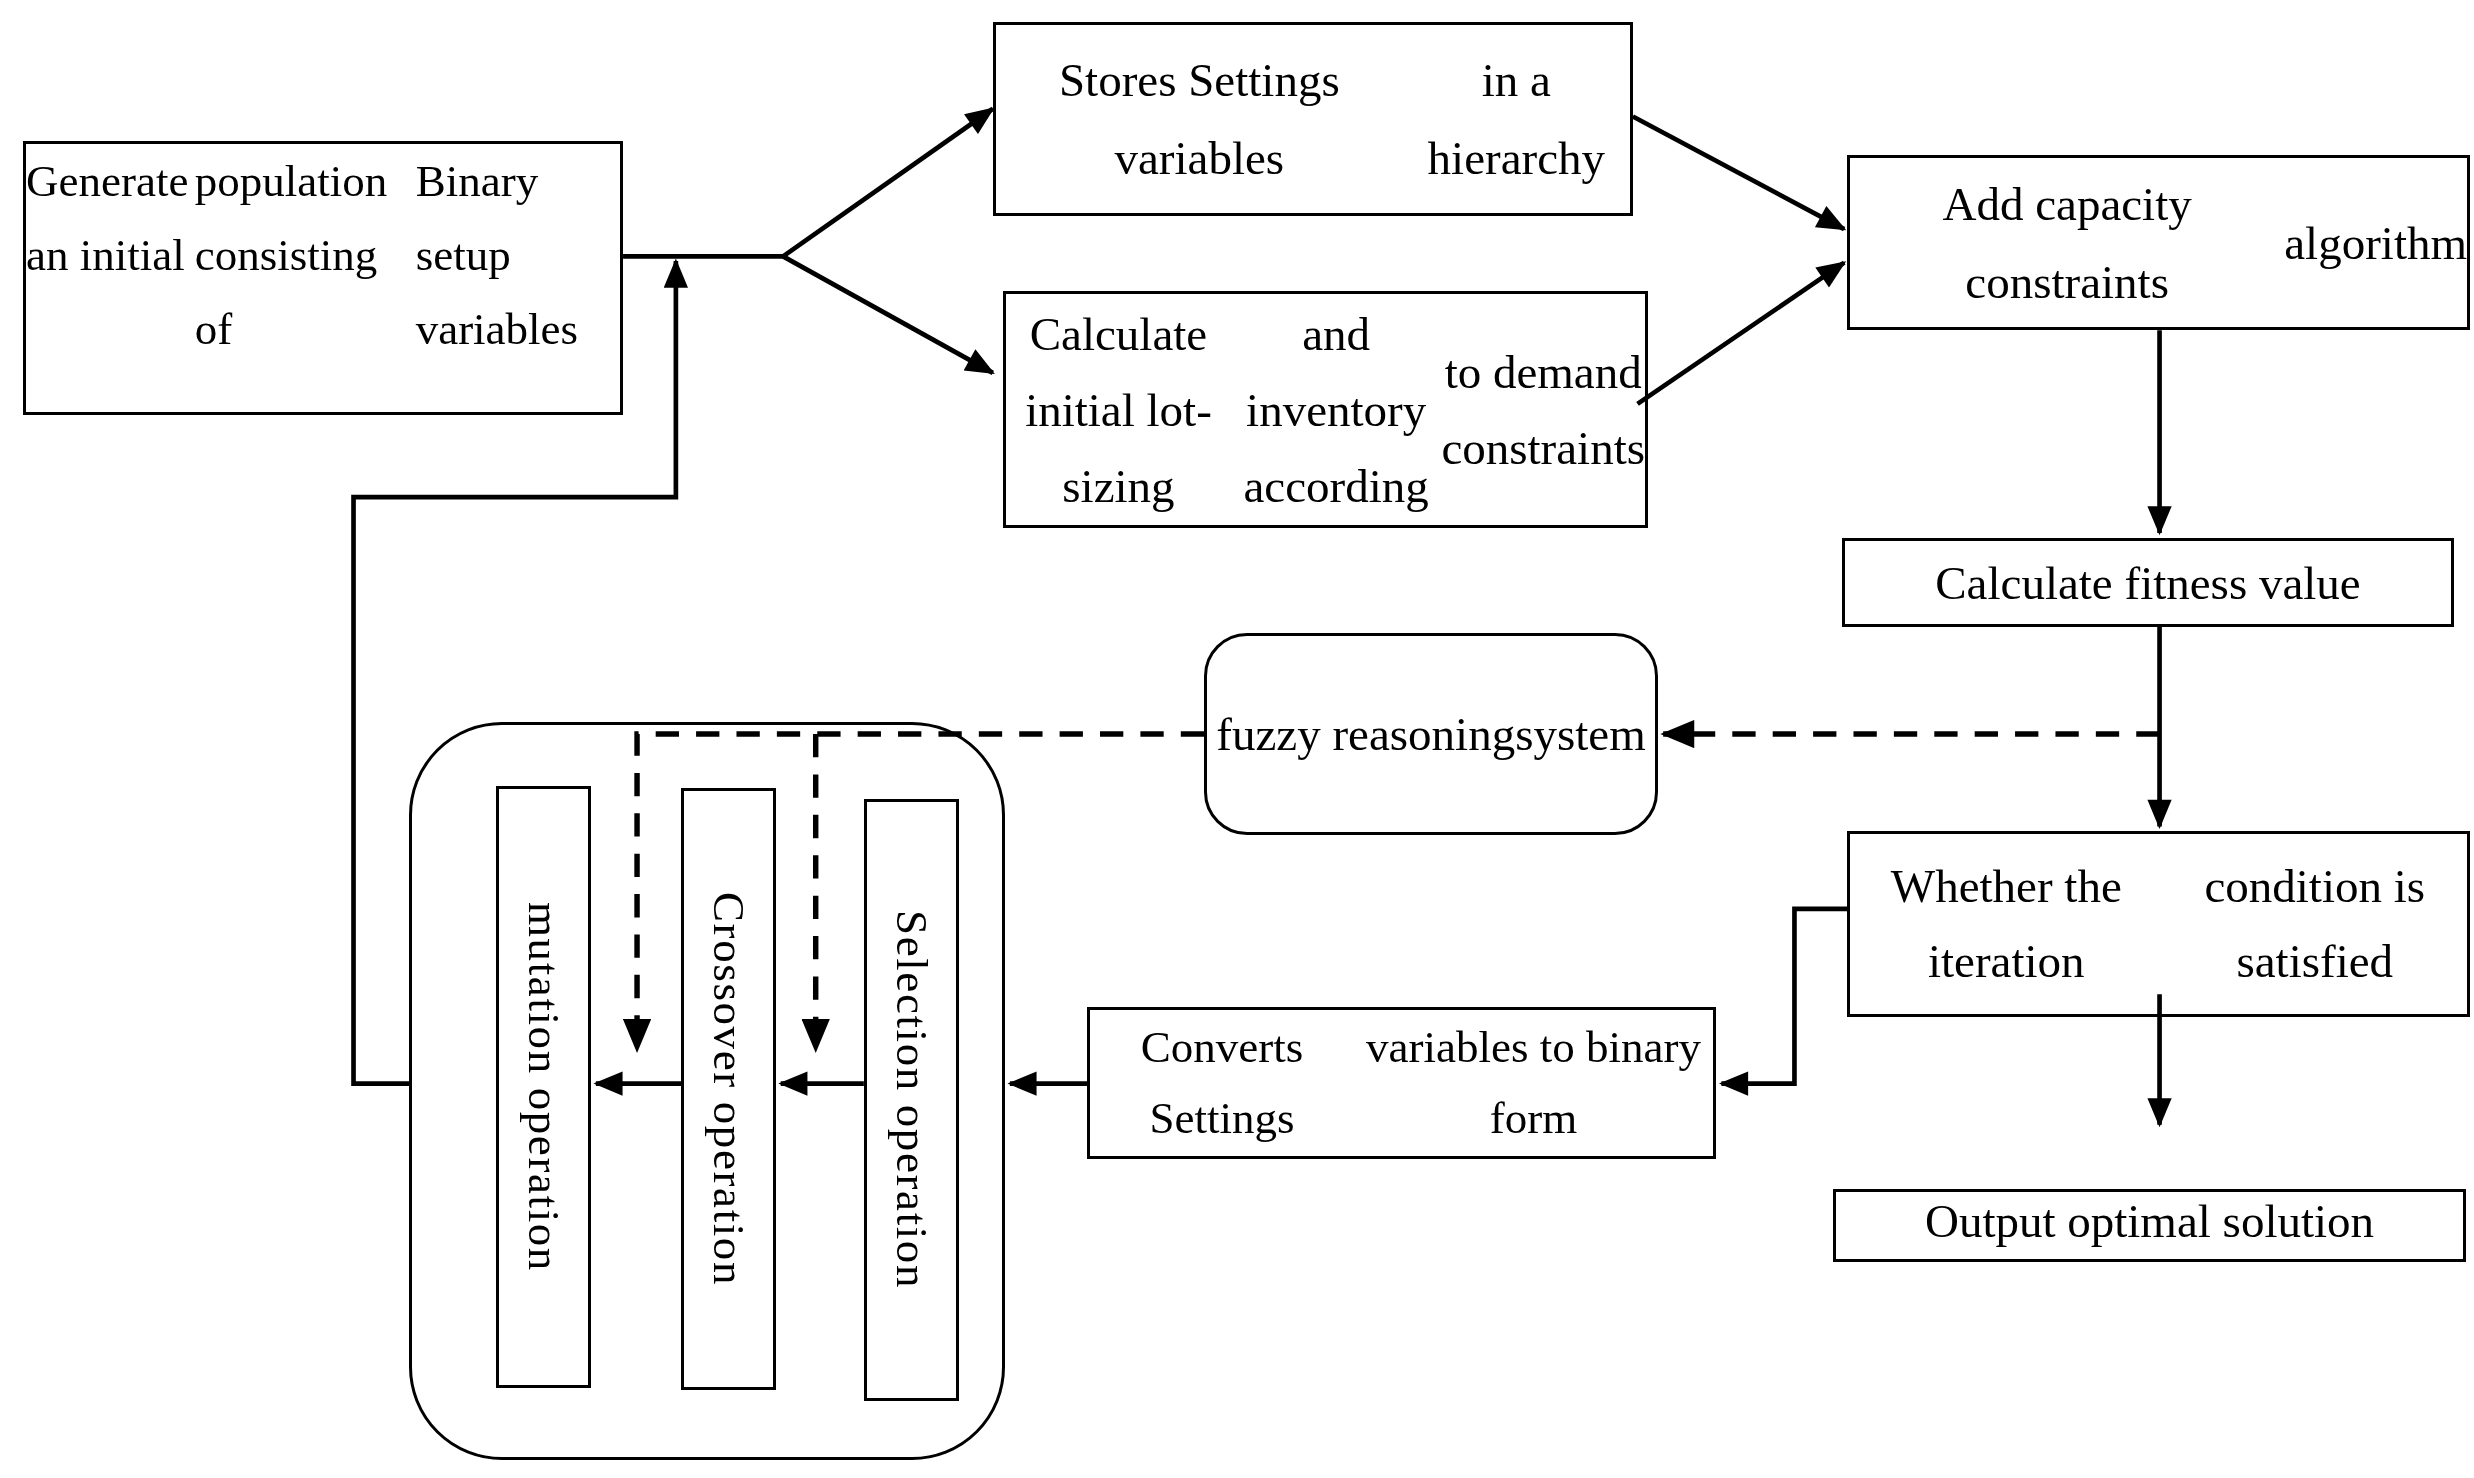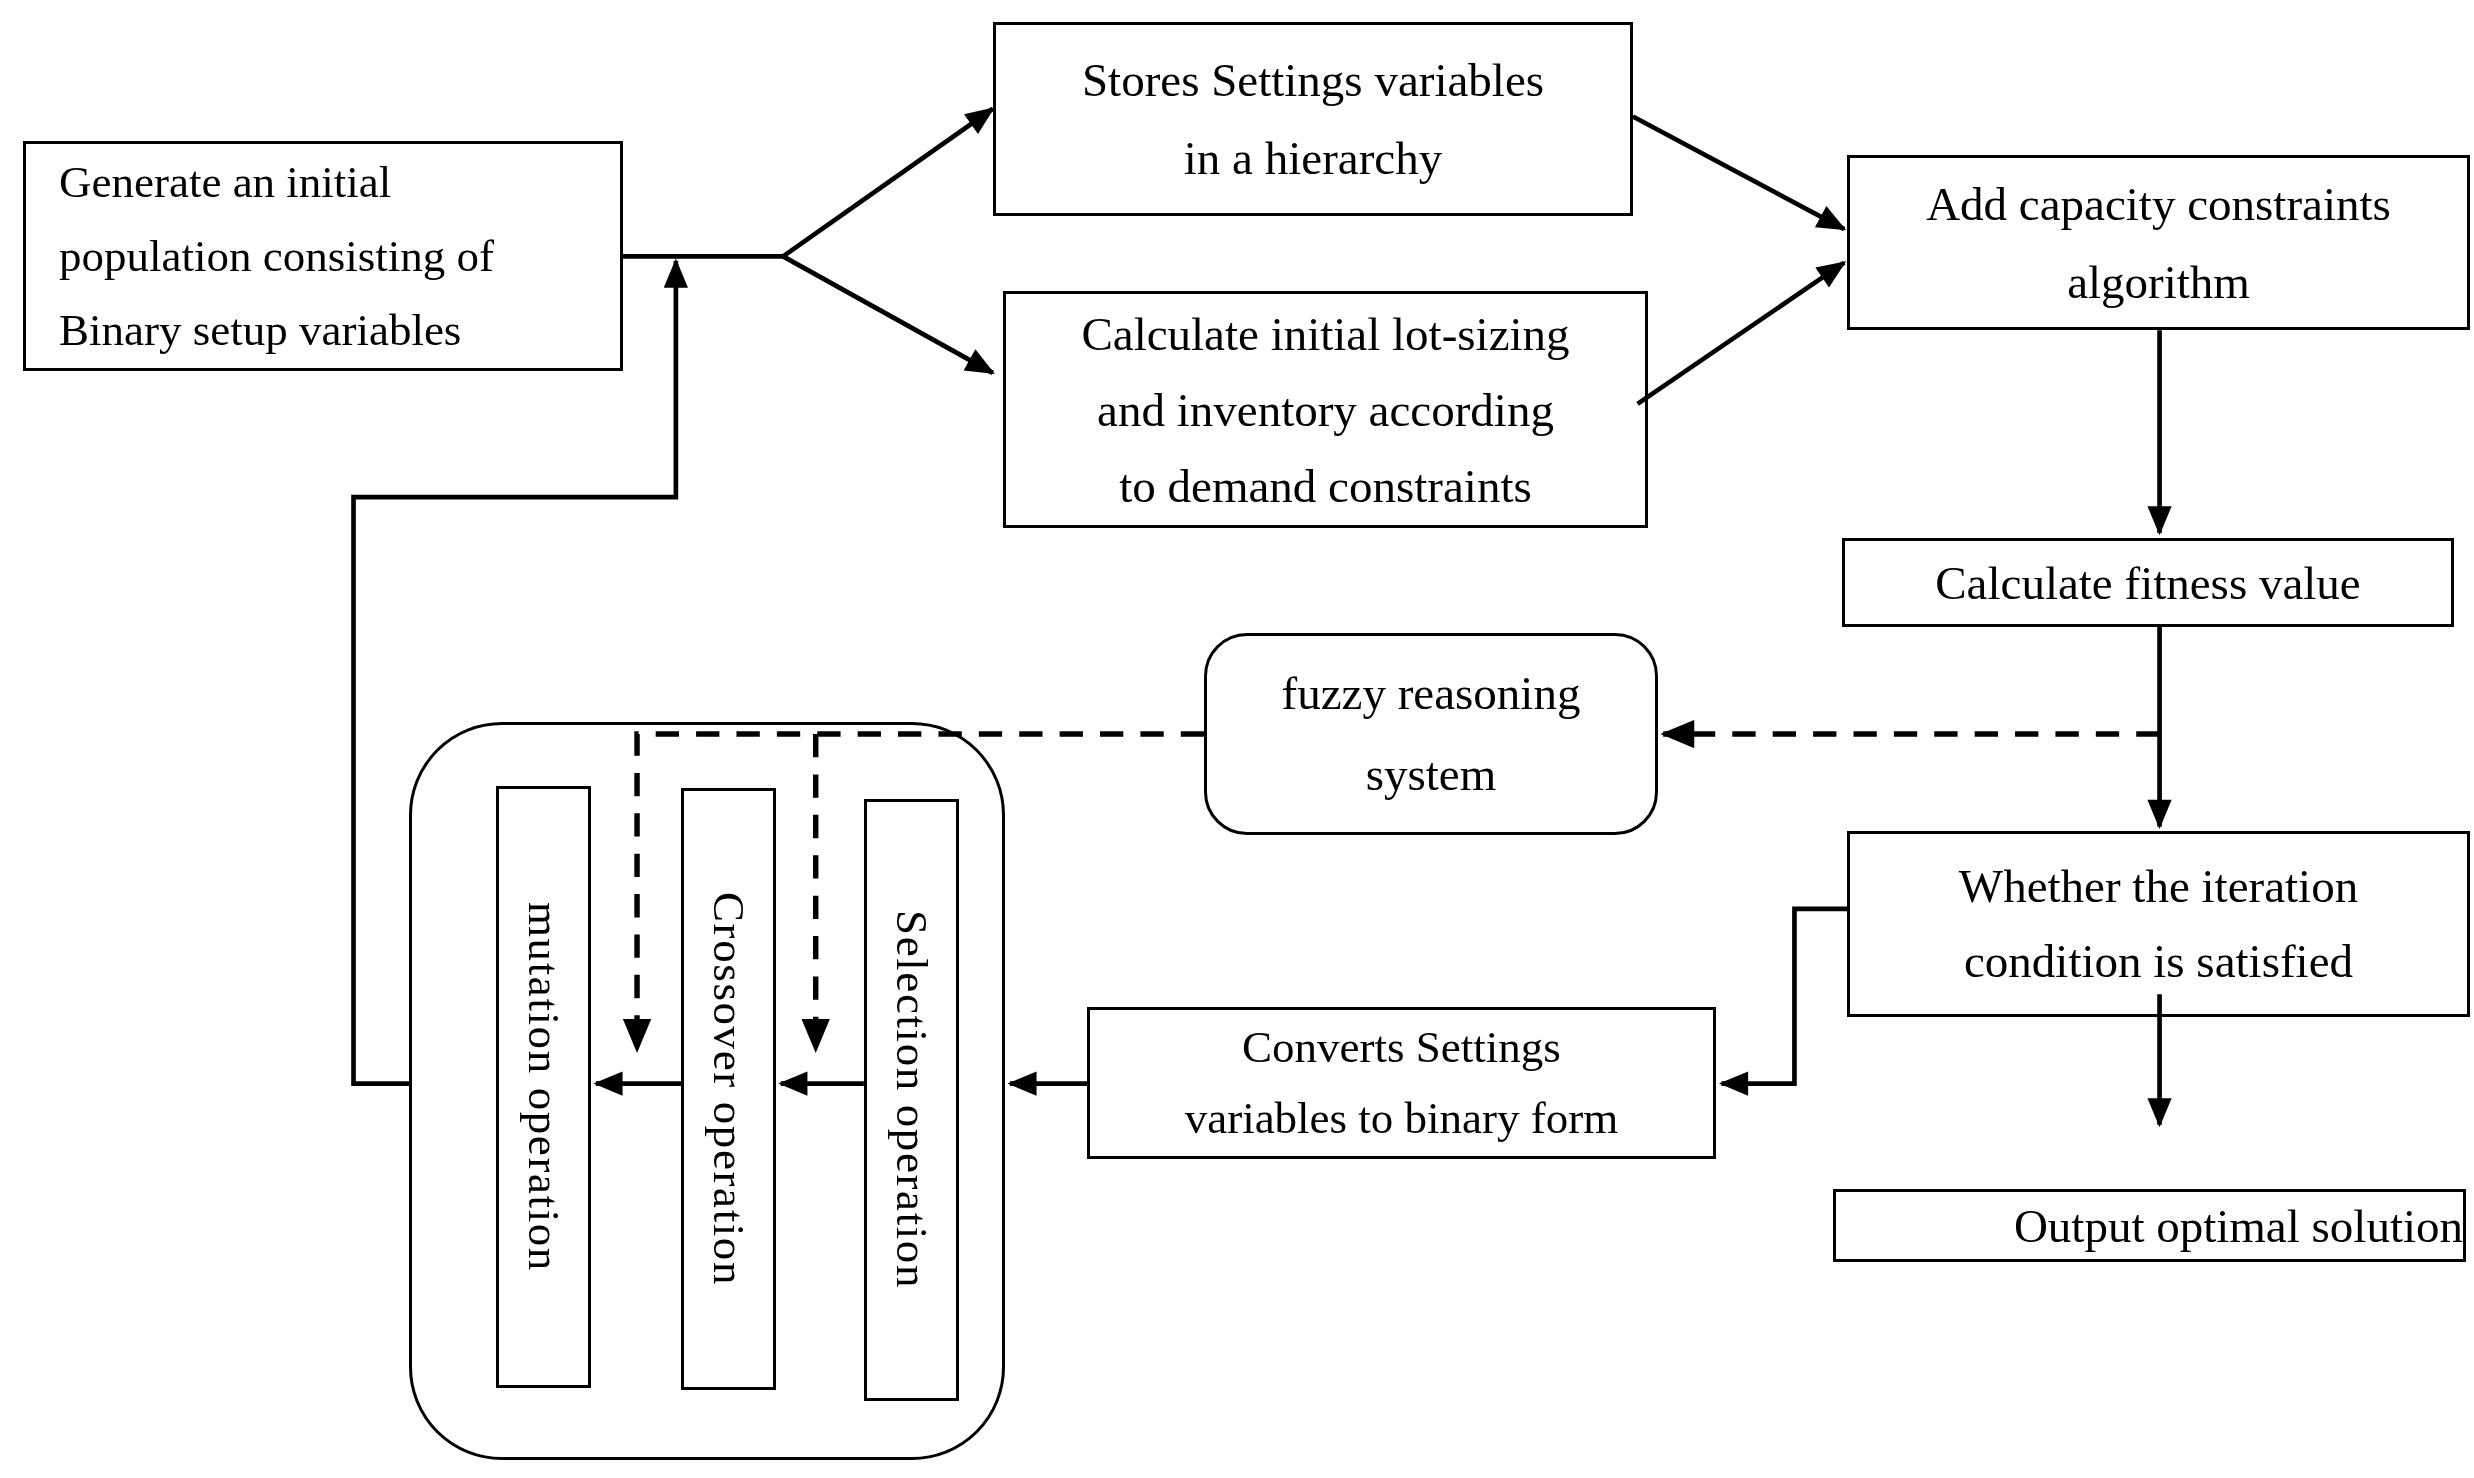--- a/index.html
+++ b/index.html
@@ -15,37 +15,36 @@
     font-family: "Liberation Serif", "DejaVu Serif", serif;
     color: #000000;
     overflow: hidden;
   }
   .node {
     position: absolute;
     box-sizing: border-box;
     background: #ffffff;
     border: 3.9px solid #000000;
     display: flex;
-    flex-direction: column;
+    flex-direction: row;
     align-items: center;
     justify-content: center;
     text-align: center;
     font-size: 47px;
     line-height: 76px;
     z-index: 2;
   }
   .rounded {
     border-radius: 43px;
     border-width: 3.1px;
   }
   #node-generate {
-    left: 23px; top: 141px; width: 600px; height: 230px;
+    left: 23px; top: 141px; width: 600px; height: 274px;
     align-items: flex-start;
     text-align: left;
-    padding-left: 33px;
     font-size: 45px;
     line-height: 74px;
   }
   #node-stores   { left: 993px; top: 22px;  width: 640px; height: 194px; line-height: 78px; }
   #node-calc-lot { left: 993px; top: 291px; width: 645px; height: 237px; line-height: 76px; margin-left: 10px; }
   #node-add-capacity { left: 1847px; top: 155px; width: 623px; height: 175px; line-height: 78px; }
   #node-fitness  { left: 1842px; top: 538px; width: 612px; height: 89px; }
   #node-fuzzy    { left: 1204px; top: 633px; width: 454px; height: 202px; line-height: 81px; }
   #node-whether  { left: 1847px; top: 831px; width: 623px; height: 186px; line-height: 75px; }
   #node-output   { left: 1833px; top: 1189px; width: 633px; height: 73px; align-items: flex-end; }

